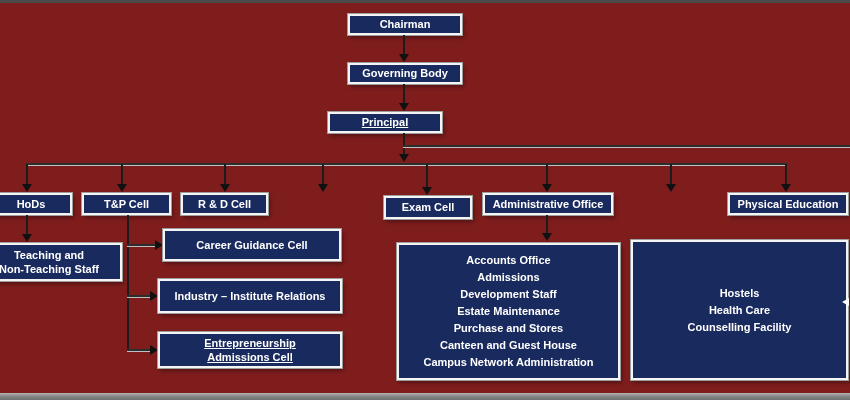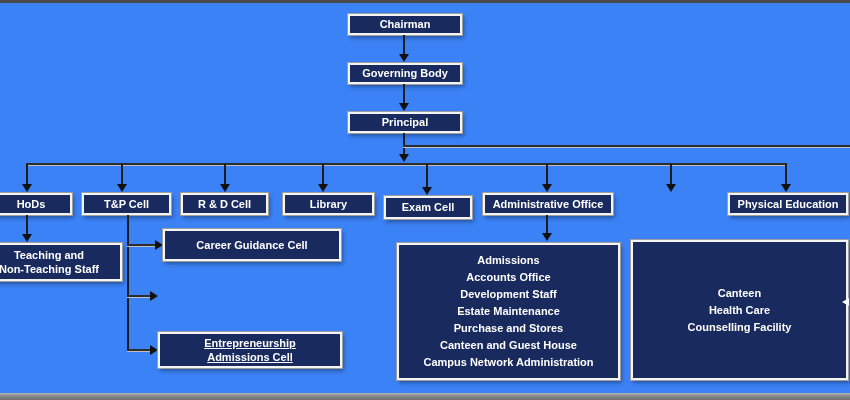--- a/index.html
+++ b/index.html
@@ -1,17 +1,17 @@
 <!DOCTYPE html>
 <html><head>
 <meta charset="utf-8">
 <style>
   html,body { margin:0; padding:0; background:#e8e8e8; }
   .canvas {
-    position:relative; width:850px; height:400px; background:#3b82f6;
+    position:relative; width:850px; height:400px; background:#7f1d1d;
     overflow:hidden; font-family:"Liberation Sans", sans-serif;
   }
   .topbar { position:absolute; left:0; top:0; width:850px; height:3px; background:#4a4a4a; }
   .bottombar { position:absolute; left:0; top:393px; width:850px; height:7px;
     background:linear-gradient(#b5b5b5,#8c8c8c 40%,#6f6f6f); }
   .node {
     position:absolute; background:#192a5e; color:#ffffff; font-weight:bold;
     font-size:11px; line-height:1.3; display:flex; flex-direction:column;
     align-items:center; justify-content:center; text-align:center;
     border:2px solid #f5f5f5; box-sizing:border-box;
@@ -38,21 +38,21 @@
 
   <div class="topbar"></div>
   <div class="bottombar"></div>
 
   <div class="node" style="left:348px; top:14px; width:114px; height:21px;">
     <span>Chairman</span>
   </div>
   <div class="node" style="left:348px; top:63px; width:114px; height:21px;">
     <span>Governing Body</span>
   </div>
-  <div class="node" style="left:348px; top:112px; width:114px; height:21px;">
+  <div class="node" style="left:328px; top:112px; width:114px; height:21px;text-decoration:underline;">
     <span>Principal</span>
   </div>
 
   <div class="vline" style="left:403px; top:35px; height:21px;"></div>
   <div class="arr-down" style="left:399px; top:54px;"></div>
   <div class="vline" style="left:403px; top:84px; height:21px;"></div>
   <div class="arr-down" style="left:399px; top:103px;"></div>
 
   <div class="vline" style="left:403px; top:133px; height:23px;"></div>
   <div class="arr-down" style="left:399px; top:154px;"></div>
@@ -78,23 +78,20 @@
 
   <div class="node" style="left:-10px; top:193px; width:82px; height:22px;">
     <span>HoDs</span>
   </div>
   <div class="node" style="left:82px; top:193px; width:89px; height:22px;">
     <span>T&amp;P Cell</span>
   </div>
   <div class="node" style="left:181px; top:193px; width:87px; height:22px;">
     <span>R &amp; D Cell</span>
   </div>
-  <div class="node" style="left:283px; top:193px; width:91px; height:22px;">
-    <span>Library</span>
-  </div>
   <div class="node" style="left:384px; top:196px; width:88px; height:23px;">
     <span>Exam Cell</span>
   </div>
   <div class="node" style="left:483px; top:193px; width:130px; height:22px;">
     <span>Administrative Office</span>
   </div>
   <div class="node" style="left:728px; top:193px; width:120px; height:22px;">
     <span>Physical Education</span>
   </div>
 
@@ -109,37 +106,40 @@
   <div class="hline" style="left:127px; top:244px; width:28px;"></div>
   <div class="arr-right" style="left:155px; top:240px;"></div>
   <div class="hline" style="left:127px; top:295px; width:23px;"></div>
   <div class="arr-right" style="left:150px; top:291px;"></div>
   <div class="hline" style="left:127px; top:349px; width:23px;"></div>
   <div class="arr-right" style="left:150px; top:345px;"></div>
 
   <div class="node" style="left:163px; top:229px; width:178px; height:32px;">
     <span>Career Guidance Cell</span>
   </div>
+  <div class="node" style="left:158px; top:279px; width:184px; height:34px;">
+    <span>Industry – Institute Relations</span>
+  </div>
   <div class="node" style="left:158px; top:332px; width:184px; height:36px;text-decoration:underline;">
     <span>Entrepreneurship</span>
     <span>Admissions Cell</span>
   </div>
 
   <div class="vline" style="left:546px; top:215px; height:19px;"></div>
   <div class="arr-down" style="left:542px; top:233px;"></div>
   <div class="node biglist" style="left:397px; top:243px; width:223px; height:137px;">
+    <span>Accounts Office</span>
     <span>Admissions</span>
-    <span>Accounts Office</span>
     <span>Development Staff</span>
     <span>Estate Maintenance</span>
     <span>Purchase and Stores</span>
     <span>Canteen and Guest House</span>
     <span>Campus Network Administration</span>
   </div>
 
   <div class="node biglist" style="left:631px; top:240px; width:217px; height:140px;">
-    <span>Canteen</span>
+    <span>Hostels</span>
     <span>Health Care</span>
     <span>Counselling Facility</span>
   </div>
   <div class="arr-left-white" style="left:842px; top:298px;"></div>
 
 </div>
 
 </body></html>

